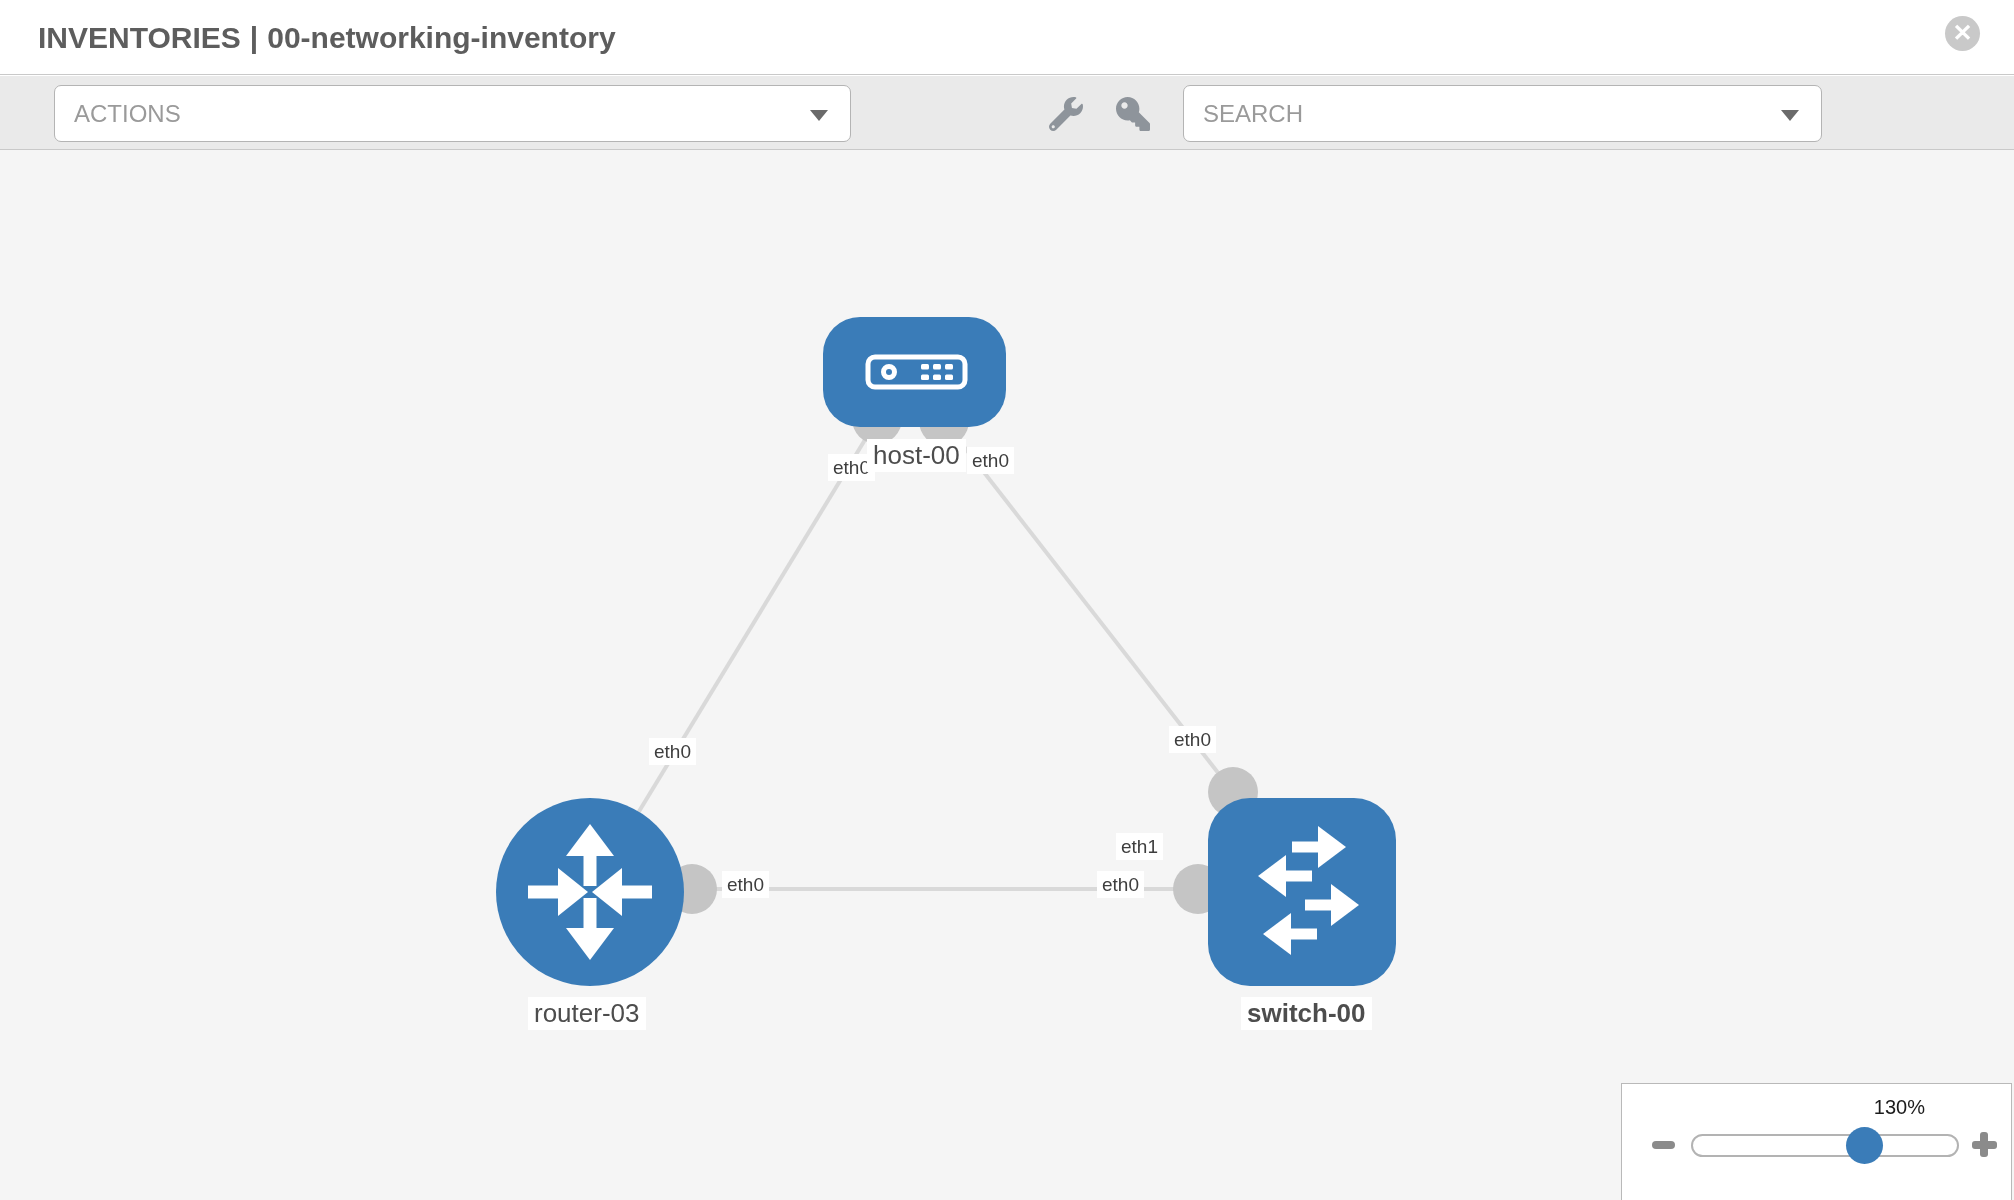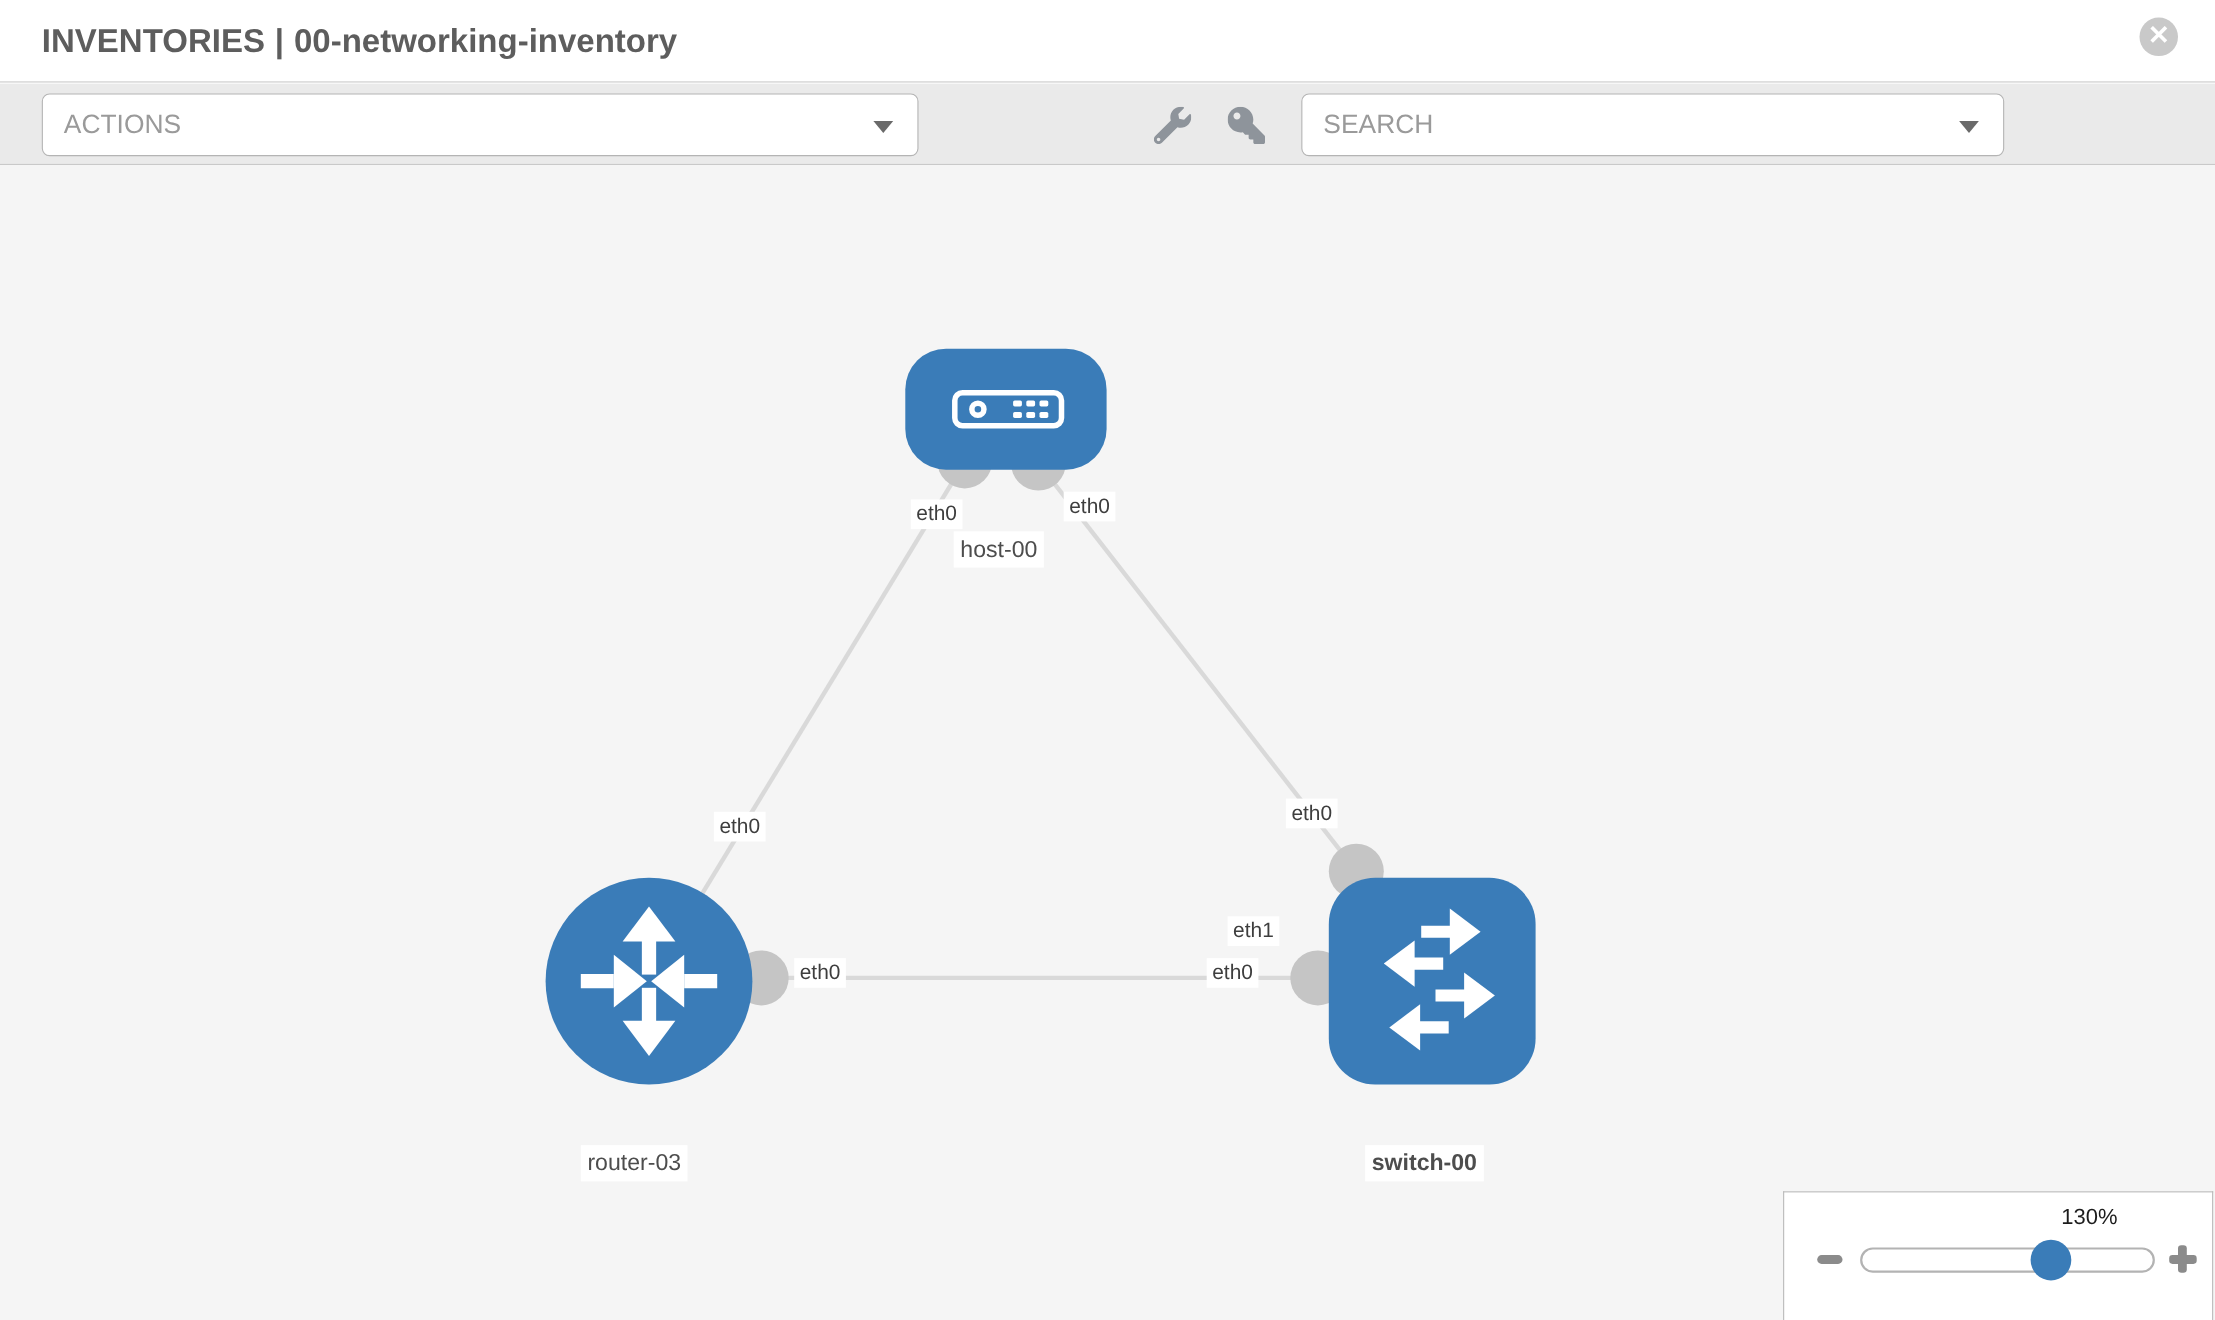--- a/index.html
+++ b/index.html
@@ -9,34 +9,34 @@
   
   .header { position:absolute; left:0; top:0; width:2014px; height:75px; background:#ffffff; border-bottom:1px solid #c9c9c9; }
   .title { position:absolute; left:38px; top:0; height:75px; line-height:75px; font-size:30px; font-weight:bold; color:#5d5d5d; white-space:nowrap; }
   .title span { margin-right:9px; }
   .close-btn { position:absolute; left:1945px; top:16px; width:35px; height:35px; border-radius:50%; background:#c9c9c9; color:#ffffff; font-size:24px; font-weight:bold; text-align:center; line-height:33px; cursor:pointer; }
 
   
   .toolbar { position:absolute; left:0; top:76px; width:2014px; height:74px; background:#eaeaea; border-bottom:1px solid #c9c9c9; }
   .combo { position:absolute; top:9px; height:57px; background:#ffffff; border:1px solid #b4b4b4; border-radius:7px; font-size:24px; color:#9a9a9a; line-height:55px; padding-left:19px; cursor:pointer; }
   .combo .caret { position:absolute; right:22px; top:24px; width:0; height:0; border-left:9px solid transparent; border-right:9px solid transparent; border-top:11px solid #6a6a6a; }
-  .combo-actions { left:38px; width:797px; }
+  .combo-actions { left:54px; width:797px; }
   .combo-search { left:1183px; width:639px; }
   .tool-icon { position:absolute; top:97px; width:34px; height:34px; cursor:pointer; }
   .tool-wrench { left:1049px; }
   .tool-key { left:1116px; }
   .tool-key svg { transform:scaleX(-1); }
 
   
   .canvas { position:absolute; left:0; top:150px; width:2014px; height:1050px; background:#f5f5f5; }
   .graph-svg { position:absolute; left:0; top:0; }
 
   
   .iface-label { position:absolute; background:#ffffff; color:#3e3e3e; font-size:19px; line-height:25px; padding:1px 5px; white-space:nowrap; }
-  .node-label { position:absolute; background:#ffffff; color:#4d4d4d; font-size:21px; line-height:31px; padding:1px 6px; white-space:nowrap;margin-top:44px; }
+  .node-label { position:absolute; background:#ffffff; color:#4d4d4d; font-size:26px; line-height:31px; padding:1px 6px; white-space:nowrap; }
 
   
   .zoom-panel { position:absolute; left:1621px; top:1083px; width:391px; height:117px; background:#ffffff; border:1px solid #b9b9b9; border-bottom:none; }
   .zoom-level { position:absolute; left:103px; top:12px; width:200px; text-align:right; font-size:20px; color:#1c1c1c; }
   .zoom-minus { position:absolute; left:30px; top:57px; width:23px; height:8px; background:#8b8b8b; border-radius:4px; cursor:pointer; }
   .zoom-track { position:absolute; left:69px; top:50px; width:268px; height:23px; background:#ffffff; border:2px solid #b3b3b3; border-radius:12px; cursor:pointer; }
   .zoom-thumb { position:absolute; left:224px; top:43px; width:37px; height:37px; border-radius:50%; background:#3a7cb8; cursor:pointer; }
   .zoom-plus-h { position:absolute; left:350px; top:57px; width:25px; height:8px; background:#8b8b8b; border-radius:3px; cursor:pointer; }
   .zoom-plus-v { position:absolute; left:358px; top:48px; width:8px; height:25px; background:#8b8b8b; border-radius:3px; cursor:pointer; }
 </style>

